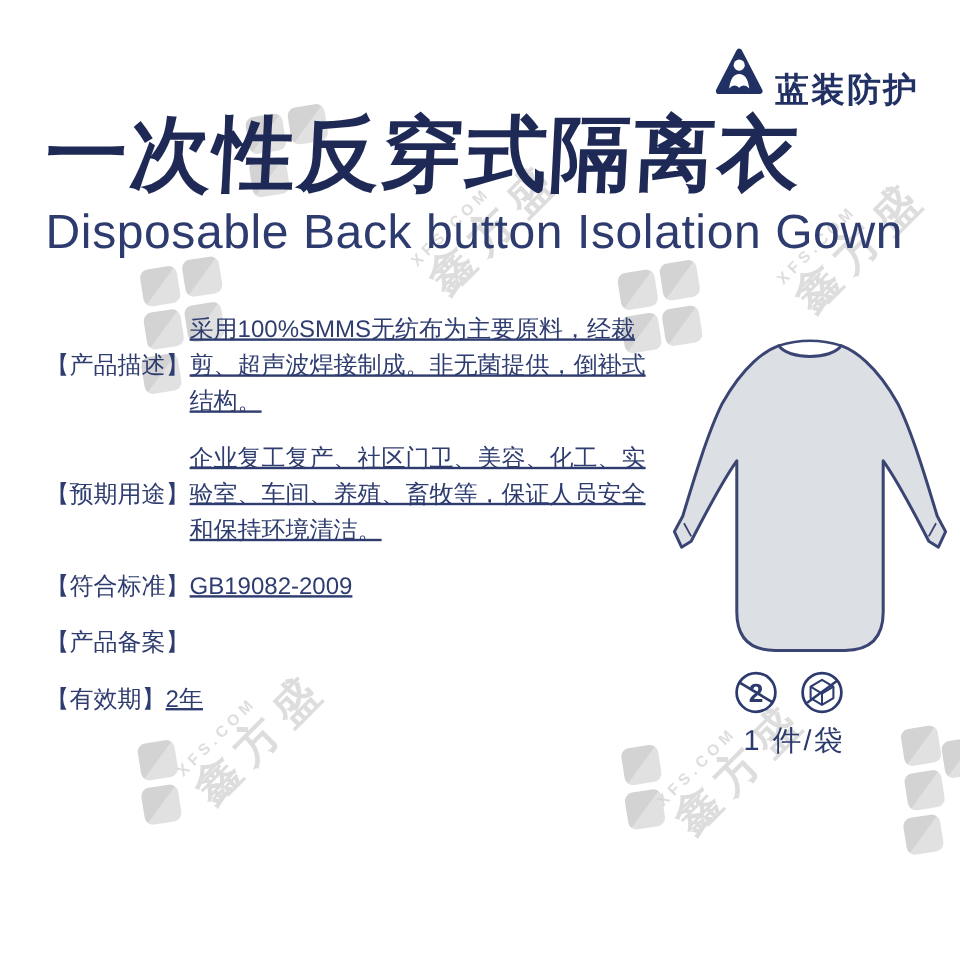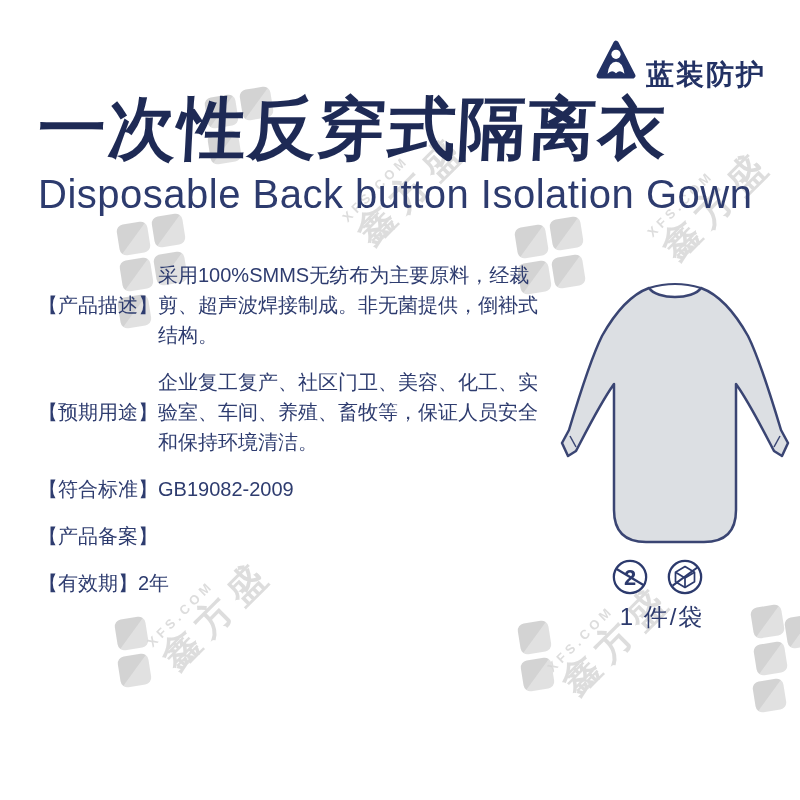--- a/index.html
+++ b/index.html
@@ -31,21 +31,21 @@
     color:#1e2a55;letter-spacing:2px;transform:skewX(-3deg);white-space:nowrap;
   }
   .title-en{
     position:absolute;left:38px;top:172px;font-size:40px;color:#2d3b6e;
     letter-spacing:.5px;white-space:nowrap;
   }
   .specs{position:absolute;left:38px;top:260px;width:514px;}
   .spec-row{display:flex;align-items:center;margin-bottom:17px;
     font-size:20px;line-height:30px;color:#2e3c6f;}
   .spec-label{white-space:nowrap;flex:0 0 auto;}
-  .spec-value{flex:1 1 auto;}
+  .spec-value{flex:1 1 auto;text-decoration:underline;}
   .gown-wrap{position:absolute;left:552px;top:260px;width:246px;height:296px;}
   .pack-icons{position:absolute;left:611px;top:558px;display:flex;gap:17px;}
   .pack-icons svg{display:block;}
   .pack-caption{
     position:absolute;left:592px;top:601px;width:140px;text-align:center;
     font-size:24px;color:#2c3a6d;letter-spacing:2px;
   }
 </style>
 </head>
 <body>

